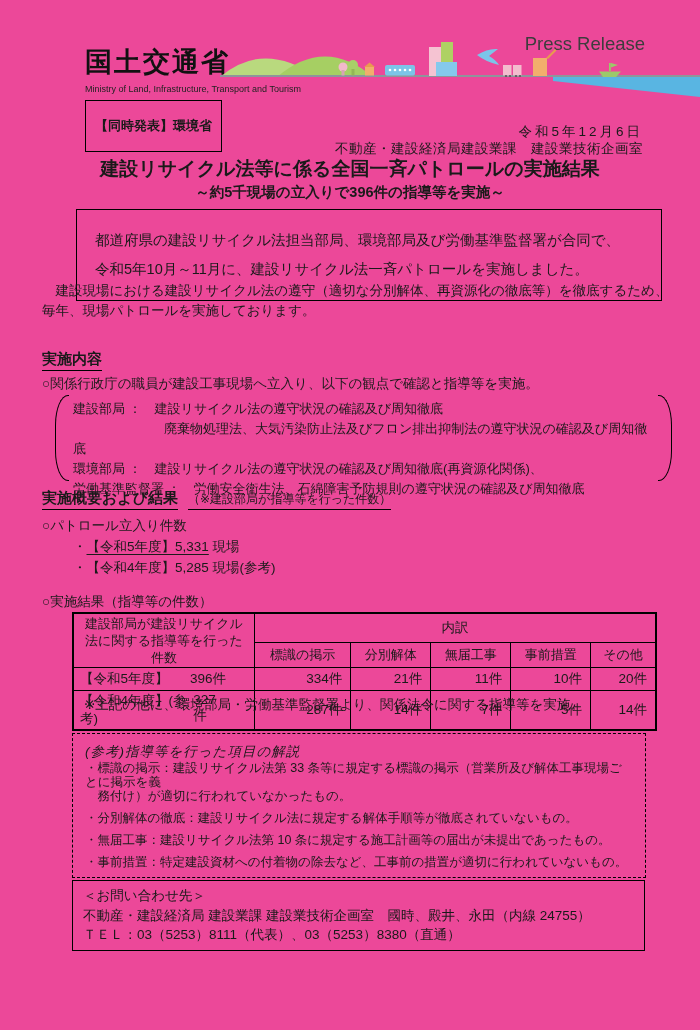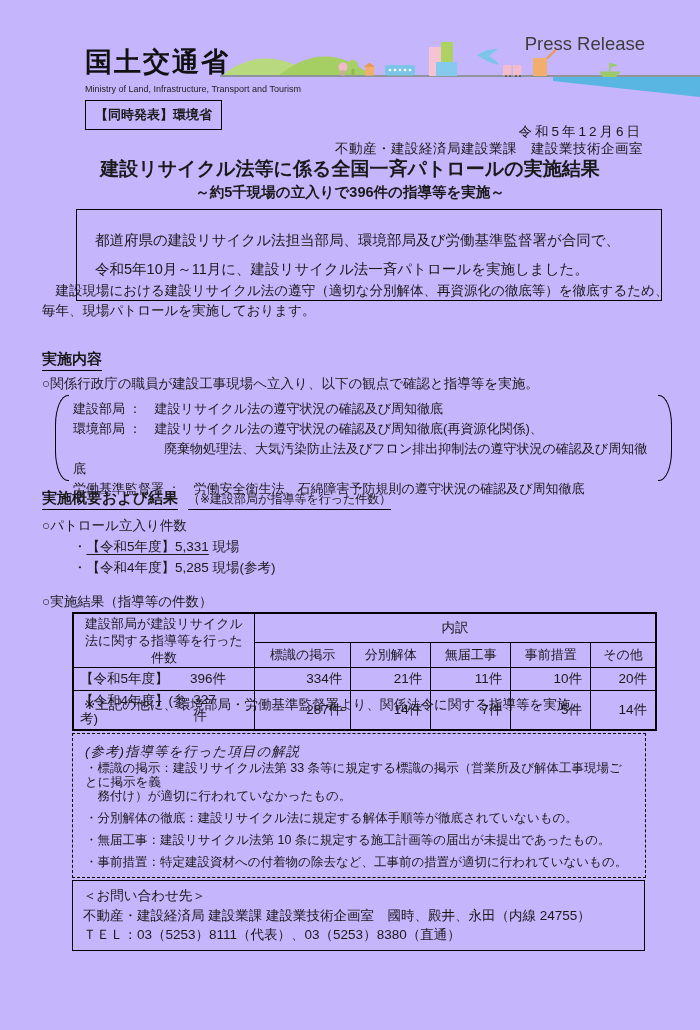--- a/index.html
+++ b/index.html
@@ -1,25 +1,25 @@
 <!DOCTYPE html>
 <html><head>
 <meta charset="utf-8">
 <style>
   html,body{margin:0;padding:0;background:#e8e8e8;}
   .page{
-    position:relative;width:700px;height:1030px;background:#c4b5fd;
+    position:relative;width:700px;height:1030px;background:#ec4899;
     font-family:"Liberation Sans","DejaVu Sans",sans-serif;color:#1a1a1a;
     overflow:hidden;margin:0 auto;
   }
   .abs{position:absolute;}
   
   .ministry-ja{left:85px;top:44px;font-size:27px;font-weight:700;letter-spacing:2px;color:#111;}
   .ministry-en{left:85px;top:84px;font-size:9px;color:#222;}
-  .joint-box{left:85px;top:100px;border:1.5px solid #000;padding:5px 9px;font-size:13px;font-weight:700;}
+  .joint-box{left:85px;top:100px;border:1.5px solid #000;padding:16px 9px;font-size:13px;font-weight:700;}
   .press-release{top:33px;right:55px;font-size:18.5px;color:#3d3d3d;}
   .date-line{top:123px;right:57px;font-size:13.5px;letter-spacing:3px;}
   .dept-line{top:140px;right:57px;font-size:13.5px;letter-spacing:0.5px;}
   
   .doc-title{top:156px;left:0;width:100%;text-align:center;font-size:19px;font-weight:700;}
   .doc-subtitle{top:183px;left:0;width:100%;text-align:center;font-size:14.5px;font-weight:700;}
   .summary-box{top:209px;left:76px;width:548px;border:1.5px solid #000;padding:16px 18px;
     font-size:14.5px;line-height:29px;}
   .intro{top:281px;left:42px;width:630px;font-size:13.5px;line-height:20px;}
   .sec-heading{font-size:15px;font-weight:700;}
@@ -129,22 +129,22 @@
   <div class="abs sec-heading h-impl">
     <span>実施内容</span>
   </div>
   <div class="abs lead-line">○関係行政庁の職員が建設工事現場へ立入り、以下の観点で確認と指導等を実施。</div>
 
   <div class="abs bracket">
     <div class="paren paren-left"></div>
     <div class="paren paren-right"></div>
     <div class="bracket-inner">
       <div>建設部局 ：　建設リサイクル法の遵守状況の確認及び周知徹底</div>
+      <div>　　　　　　　廃棄物処理法、大気汚染防止法及びフロン排出抑制法の遵守状況の確認及び周知徹底</div>
       <div>環境部局 ：　建設リサイクル法の遵守状況の確認及び周知徹底(再資源化関係)、</div>
-      <div>　　　　　　　廃棄物処理法、大気汚染防止法及びフロン排出抑制法の遵守状況の確認及び周知徹底</div>
       <div>労働基準監督署 ：　労働安全衛生法、石綿障害予防規則の遵守状況の確認及び周知徹底</div>
     </div>
   </div>
 
   <div class="abs sec-heading h-results">
     <span>実施概要および結果</span><span class="h-note">（※建設部局が指導等を行った件数）</span>
   </div>
   <div class="abs patrol-label">○パトロール立入り件数</div>
   <div class="abs bullet1"><span>・</span><span class="ul">【令和5年度】5,331</span><span> 現場</span></div>
   <div class="abs bullet2">・【令和4年度】5,285 現場(参考)</div>

